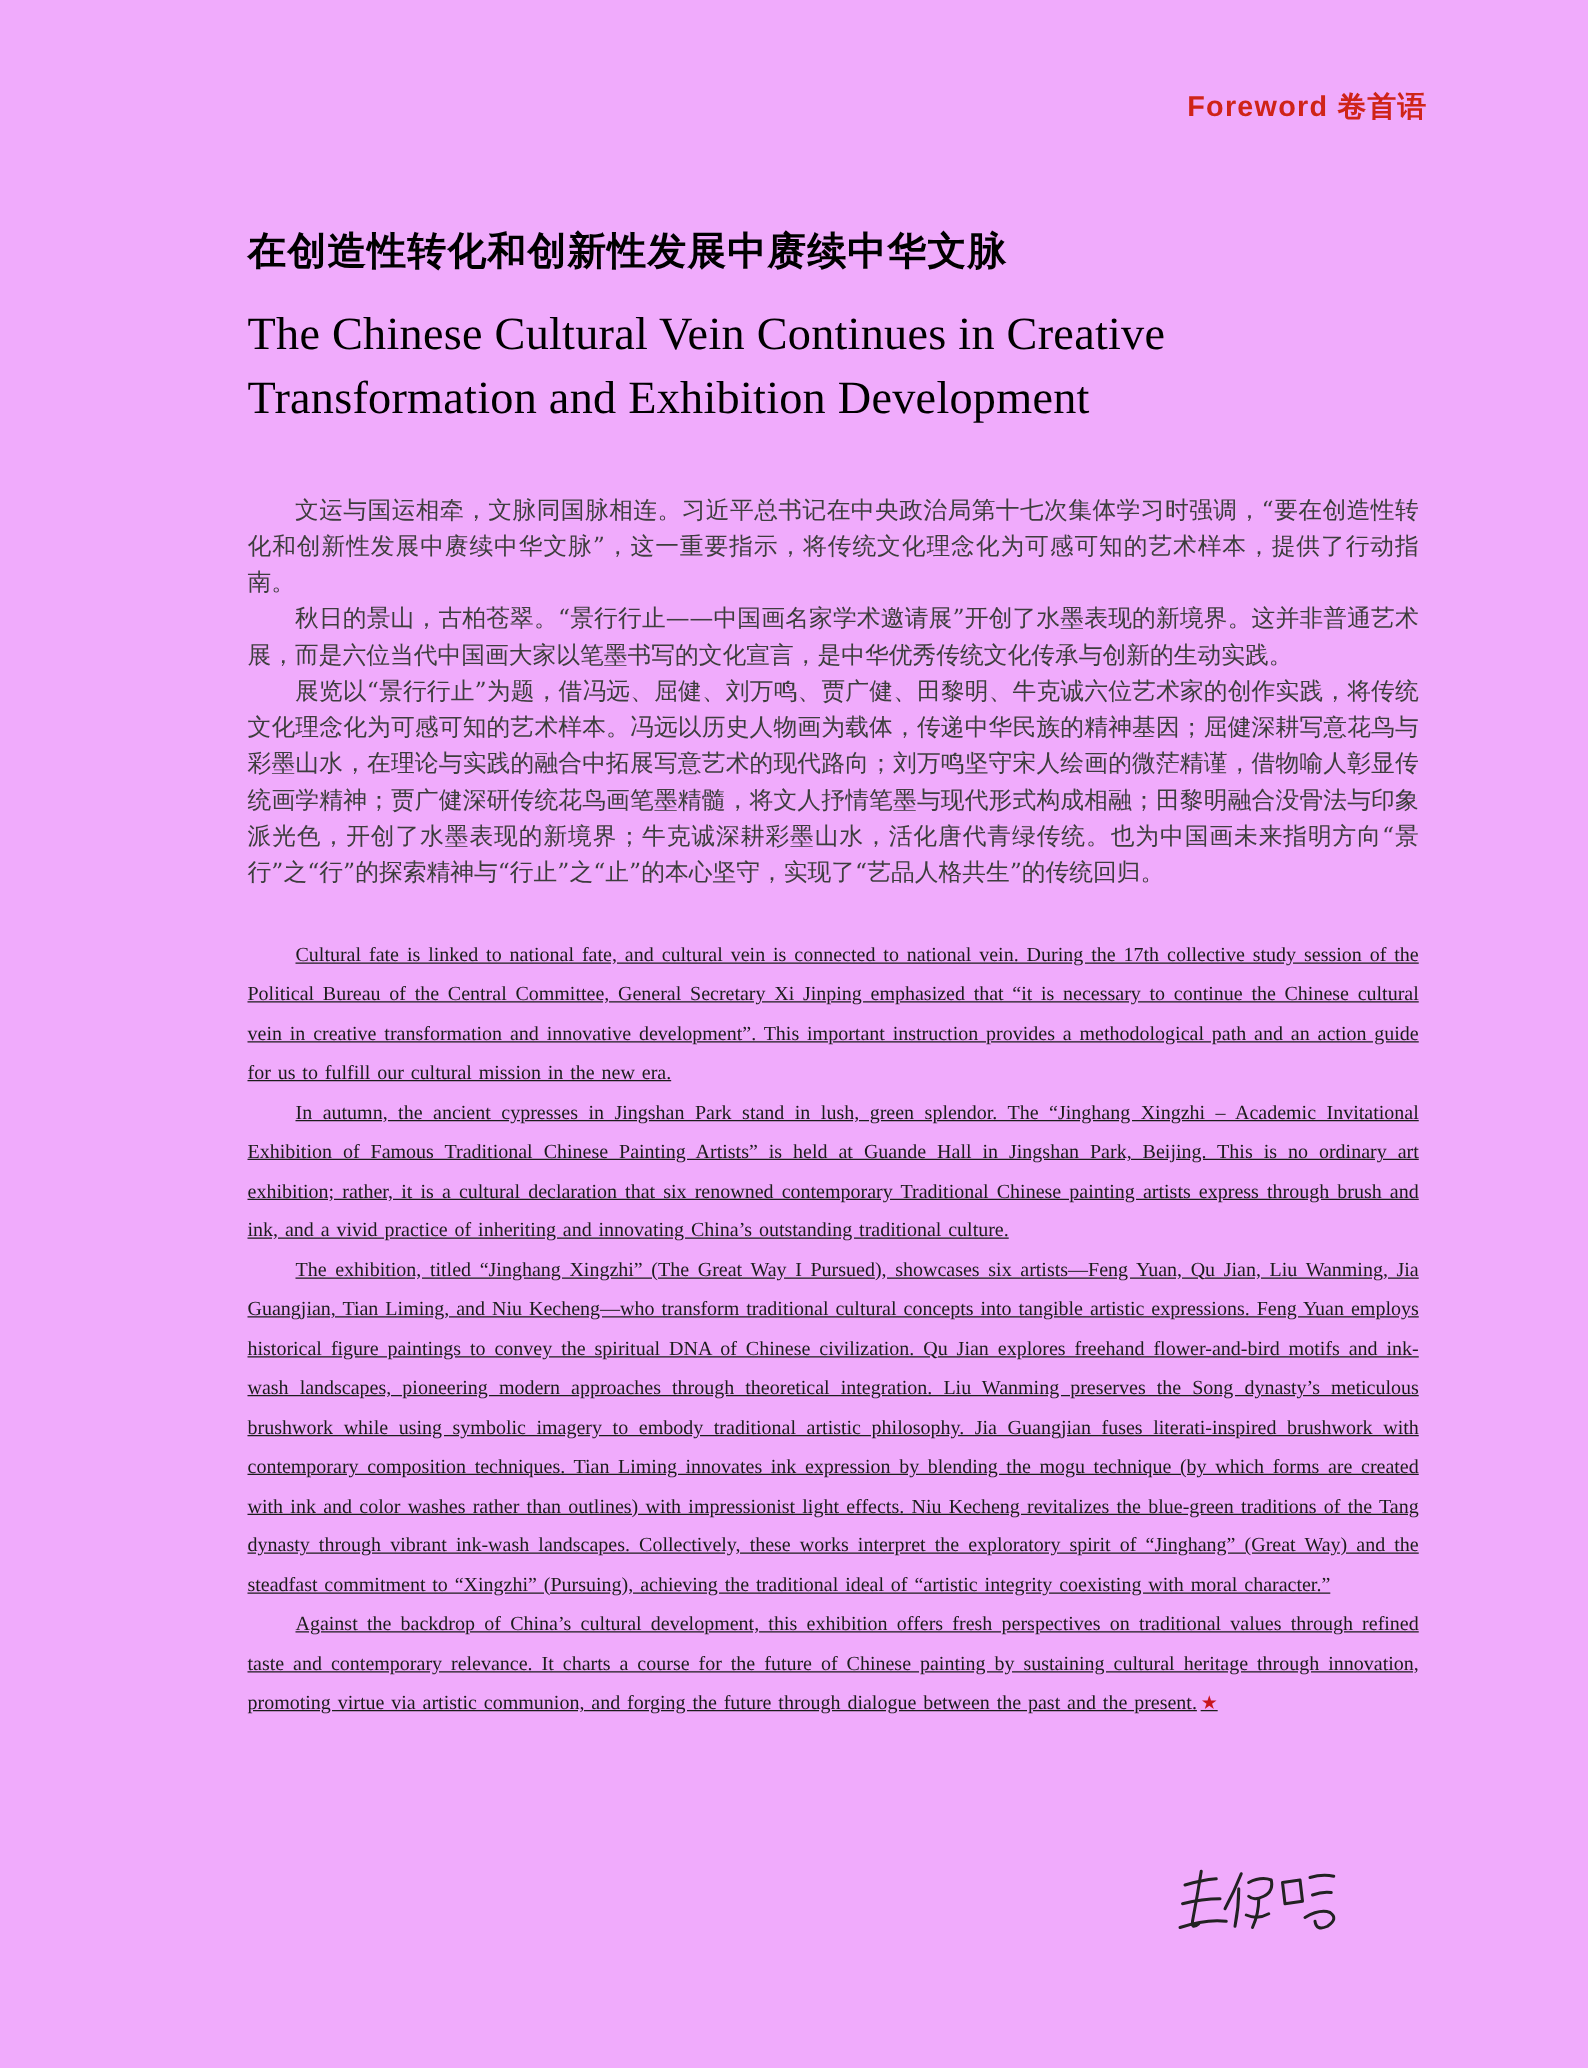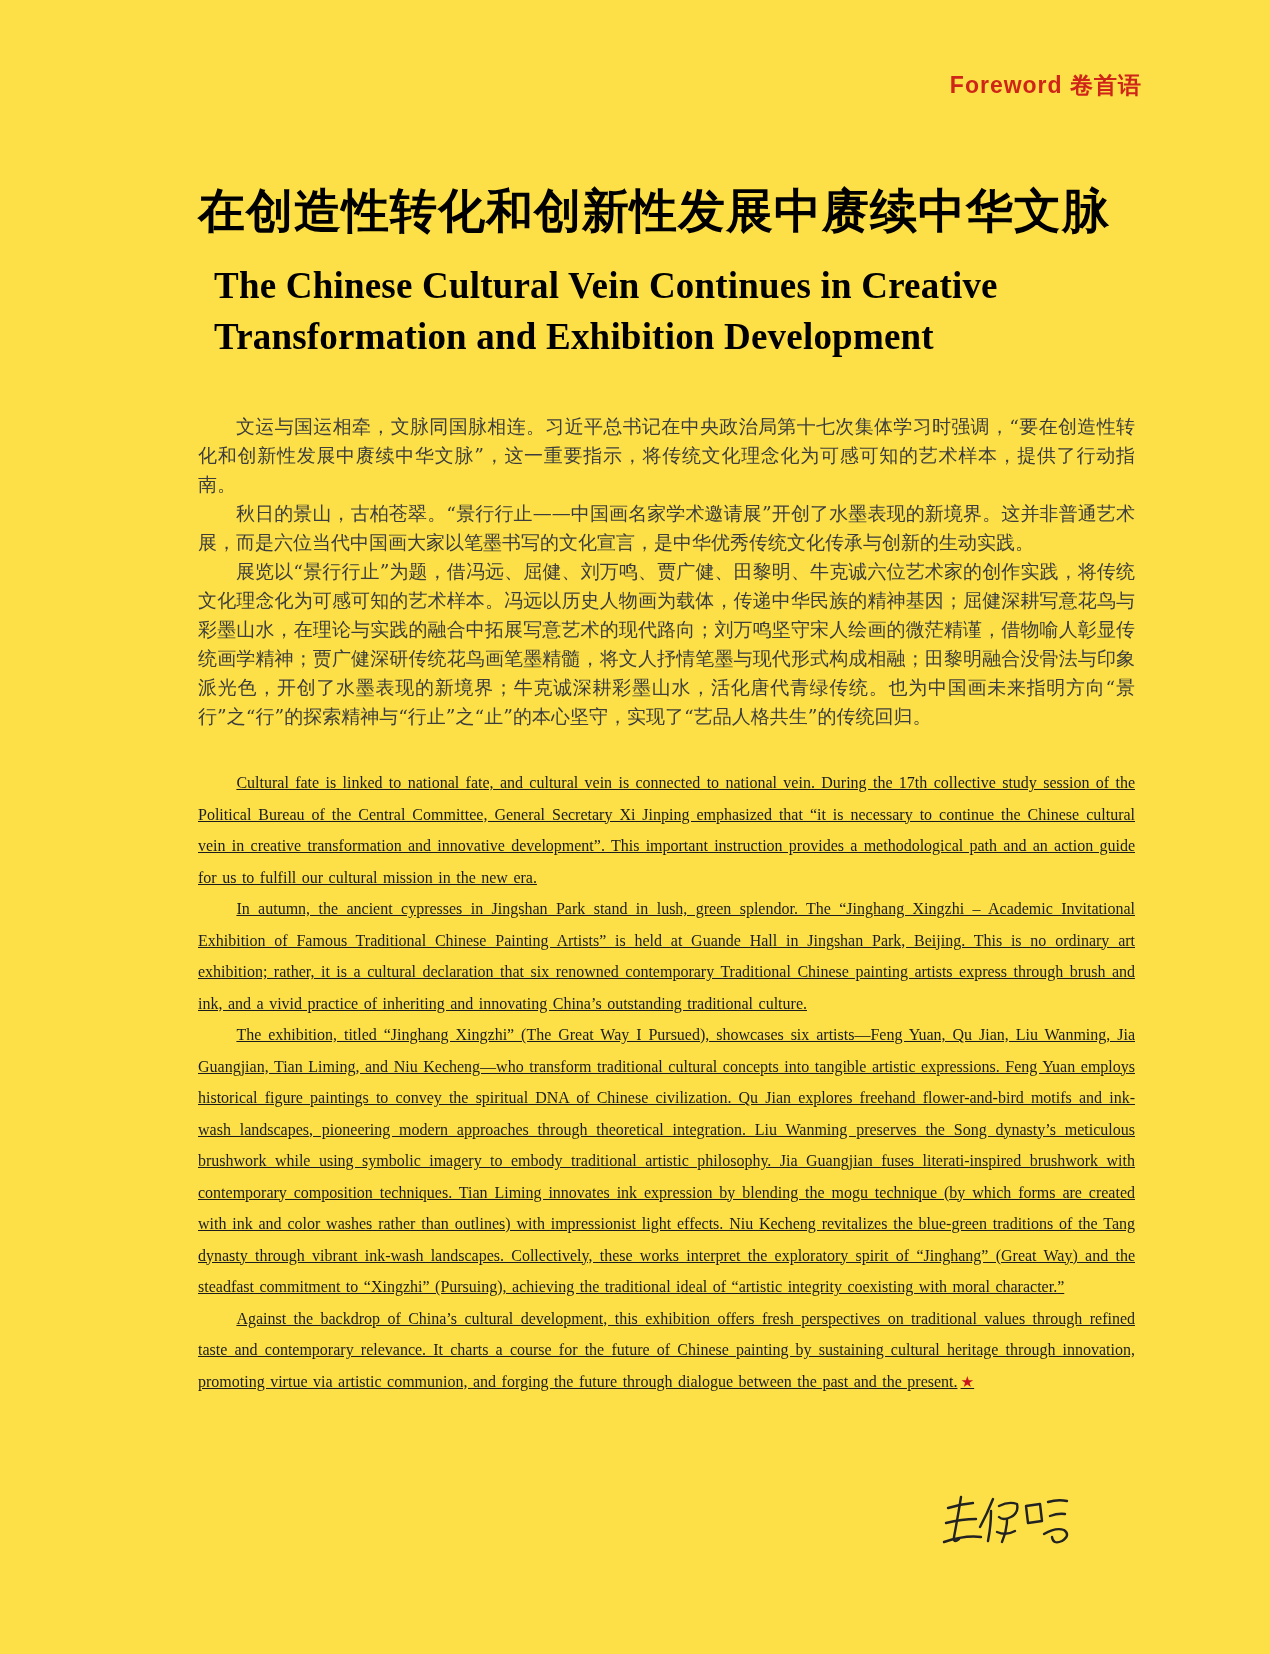--- a/index.html
+++ b/index.html
@@ -1,37 +1,37 @@
 <!DOCTYPE html>
 <html><head>
 <meta charset="utf-8">
 <style>
   html,body { margin:0; padding:0; background:#e8e8e8; }
   .page {
     position:relative; width:1270px; height:1654px; margin:0 auto;
-    background:#fde047; overflow:hidden;
+    background:#f0abfc; overflow:hidden;
     font-family:"Liberation Serif", serif;
   }
   .foreword-label {
     position:absolute; top:70px; right:128px;
     font-family:"Liberation Sans", sans-serif;
     font-size:23px; font-weight:600; letter-spacing:1px;
     color:#cf2418;
   }
   .content { position:absolute; left:198px; top:0; width:937px; }
   .title-zh {
     margin:184px 0 0 0;
     font-family:"DejaVu Serif", serif;
-    font-size:47px; font-weight:700; line-height:1.15;
+    font-size:31px; font-weight:700; line-height:1.15;
     letter-spacing:1px; color:#000; white-space:nowrap;
   }
   .title-en {
-    margin:22px 0 0 16px;
+    margin:22px 0 0 0;
     font-family:"Liberation Serif", serif;
-    font-size:37px; font-weight:700; line-height:51px;
+    font-size:37px; font-weight:400; line-height:51px;
     color:#000; letter-spacing:0.2px;
   }
   .body-zh {
     margin-top:50px;
     font-family:"DejaVu Serif", serif;
     font-size:19px; line-height:29px; color:#3d3d3d;
     text-align:justify;
   }
   .body-zh p { margin:0; text-indent:2em; }
   .body-en {

